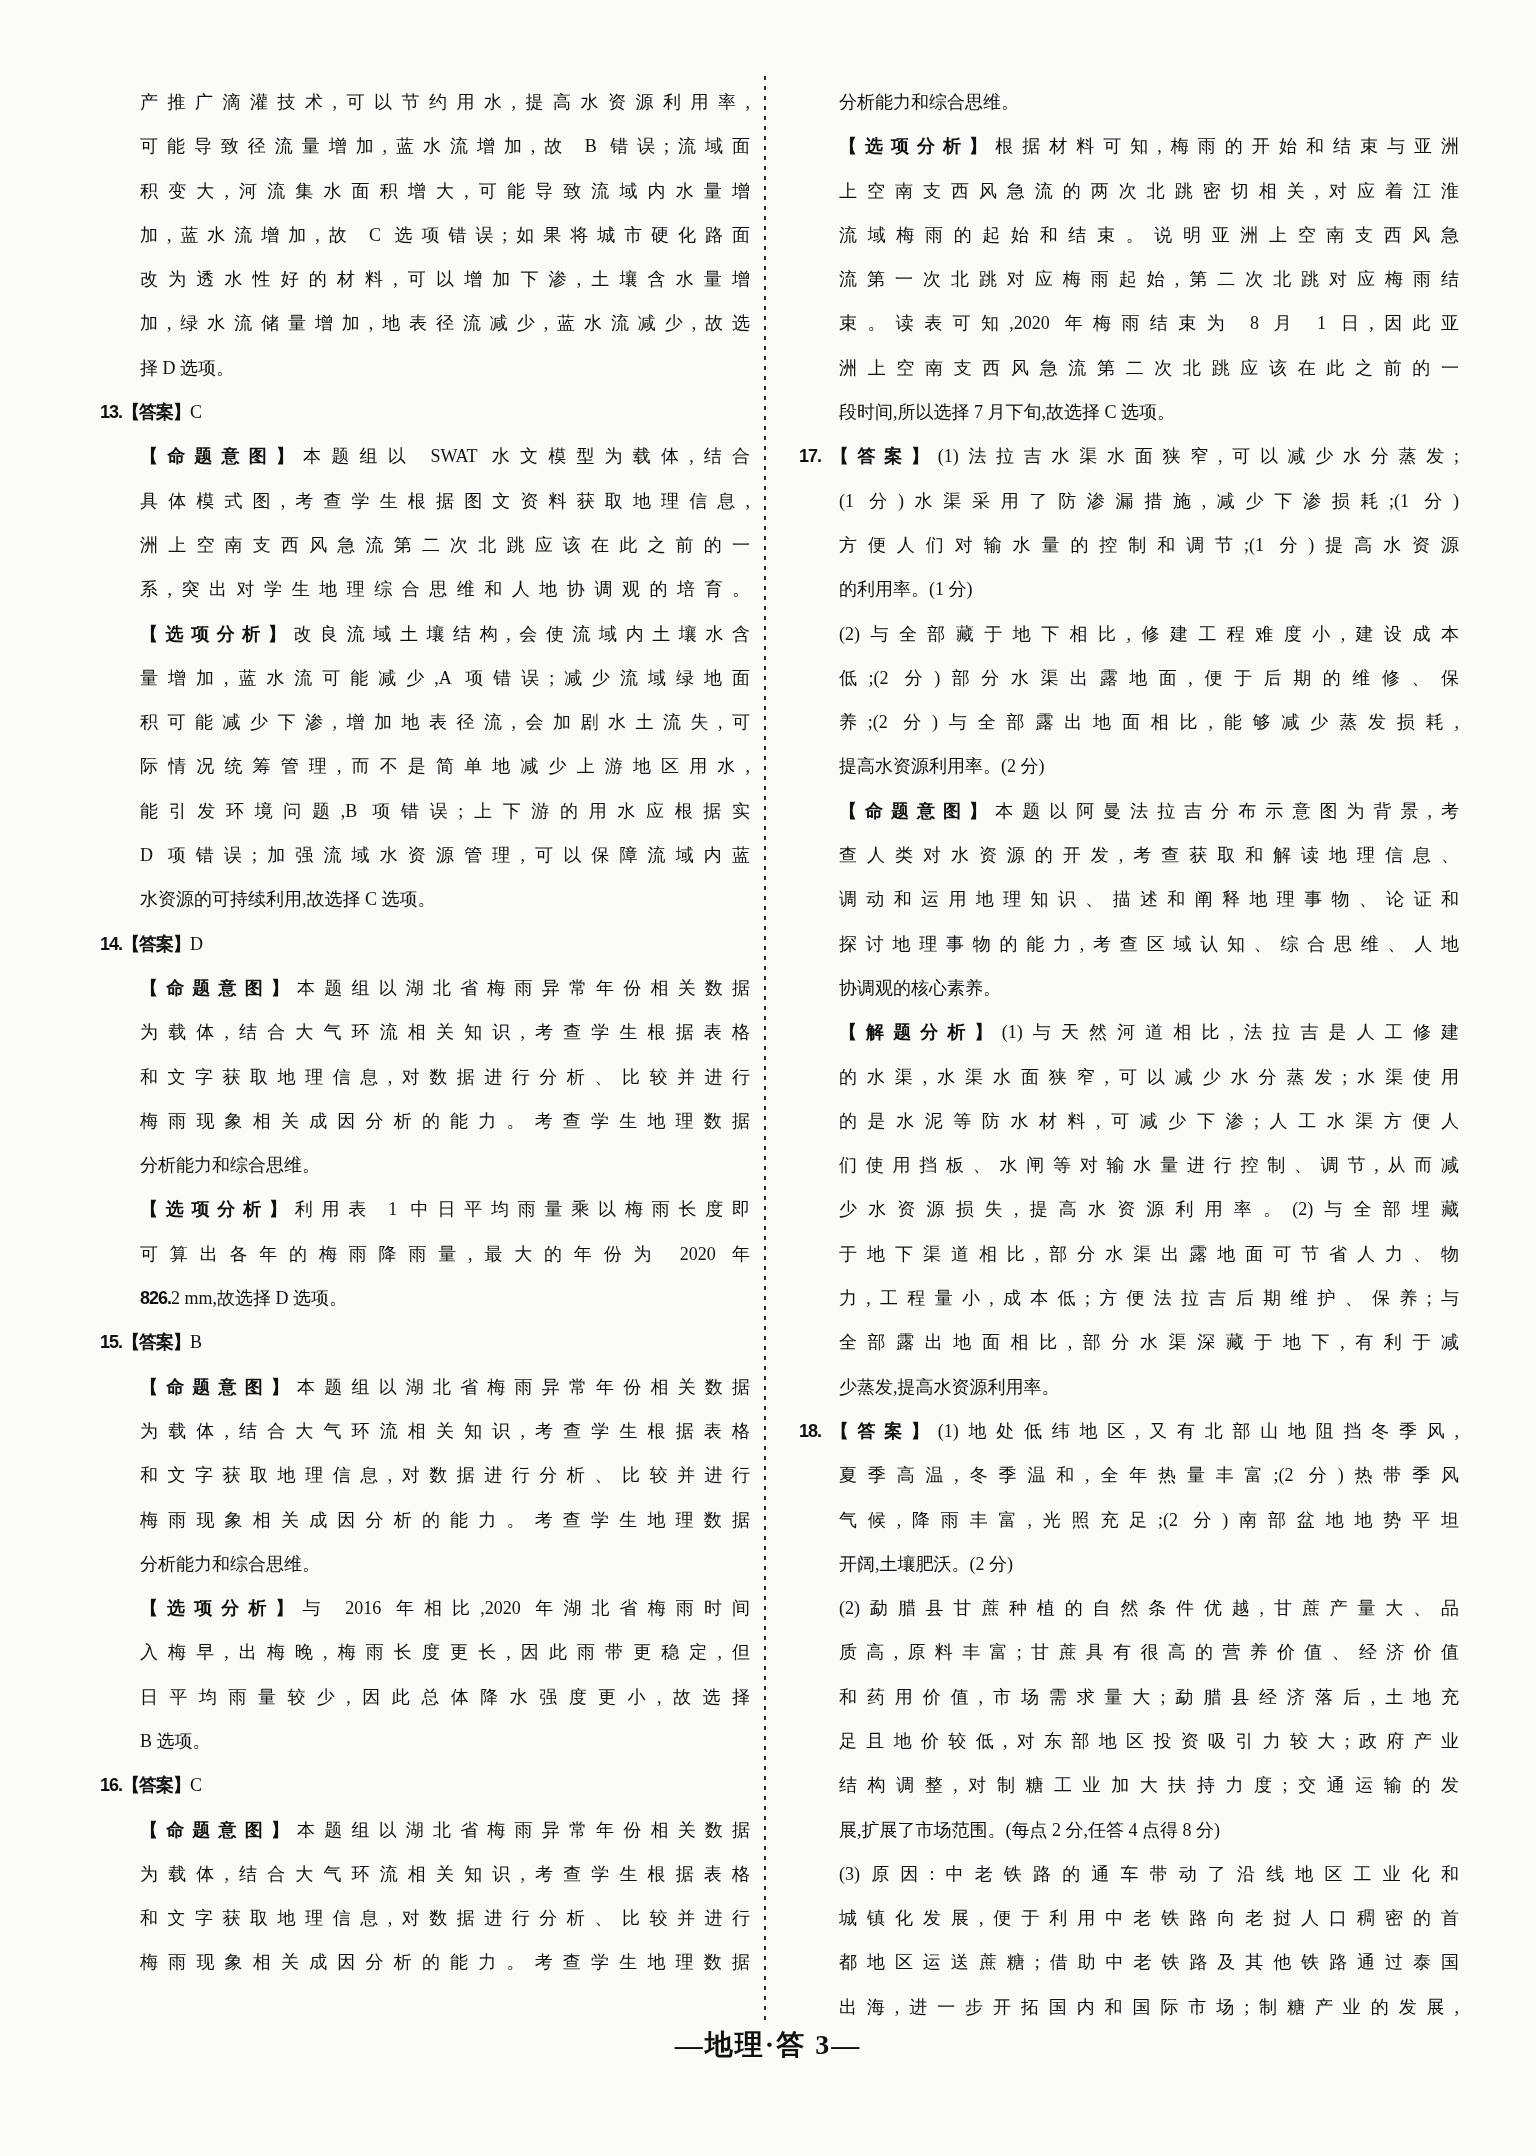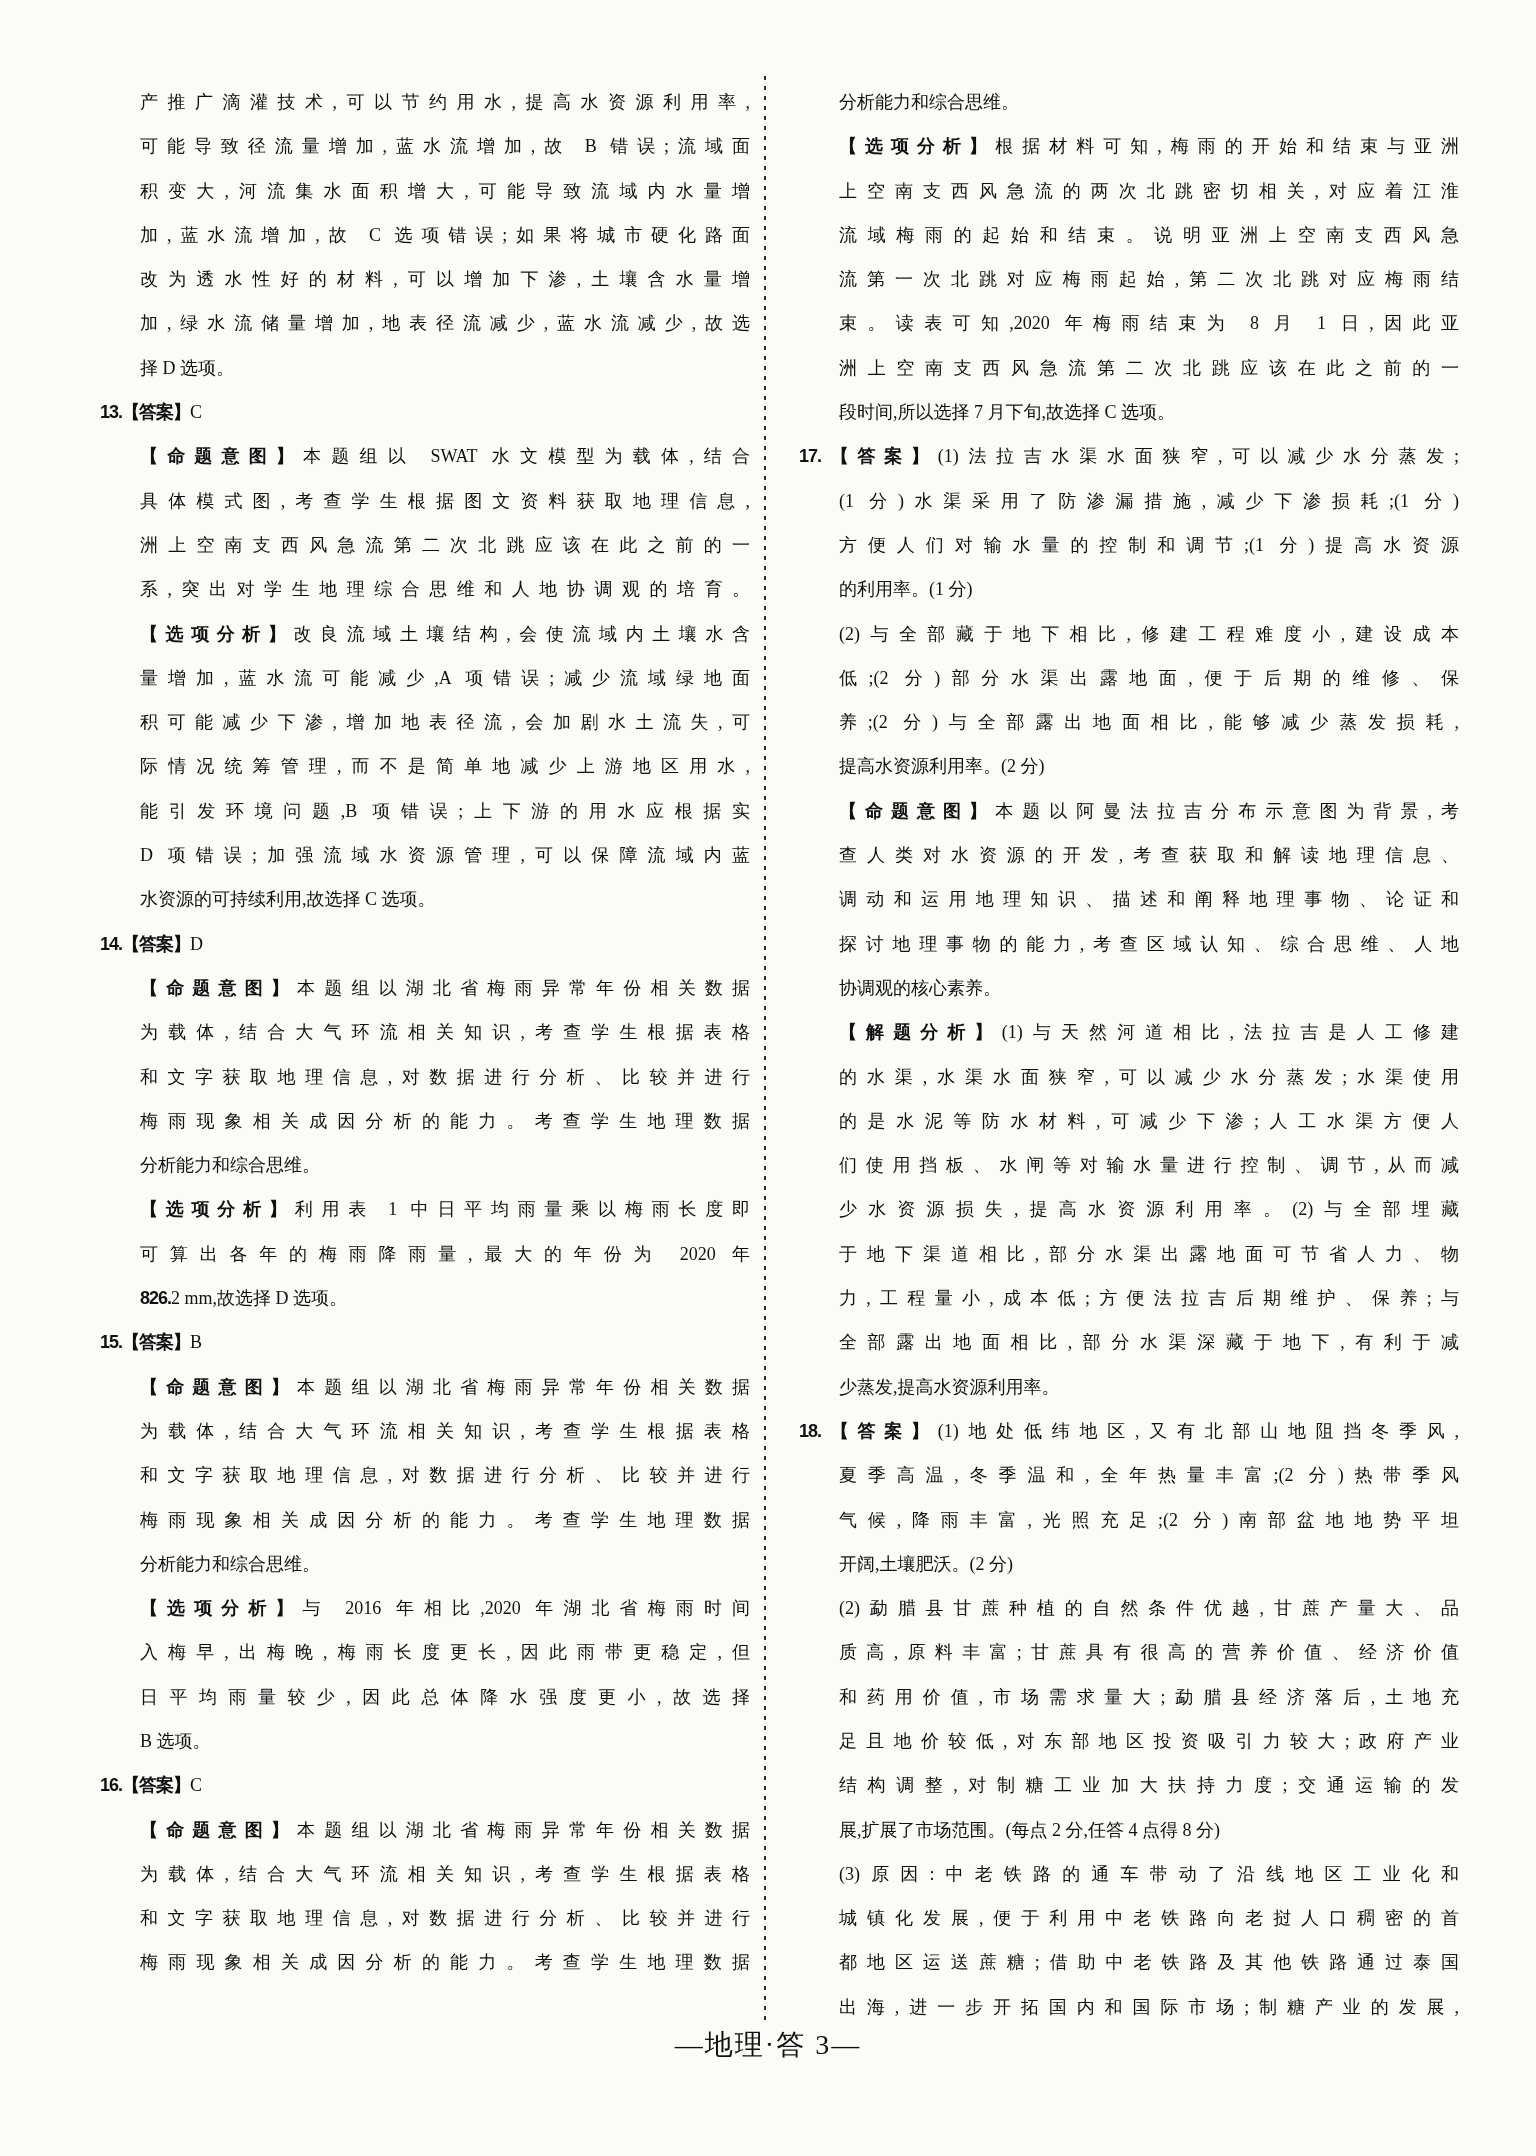--- a/index.html
+++ b/index.html
@@ -41,21 +41,21 @@
     position:absolute;
     left:764px;top:76px;
     width:2px;height:1948px;
     background:repeating-linear-gradient(to bottom,#2c2c2c 0 4px,transparent 4px 10px);
   }
   .footer{
     position:absolute;
     top:2026px;left:0;width:1536px;
     text-align:center;
     font-size:28px;
-    font-weight:normal;
+    font-weight:bold;
     letter-spacing:2px;
     font-family:"Liberation Serif","DejaVu Serif",serif;
   }
 </style>
 </head>
 <body>
 
 <div class="page">
   <div class="col col-left">
       <div class="line just">产推广滴灌技术,可以节约用水,提高水资源利用率,</div>

